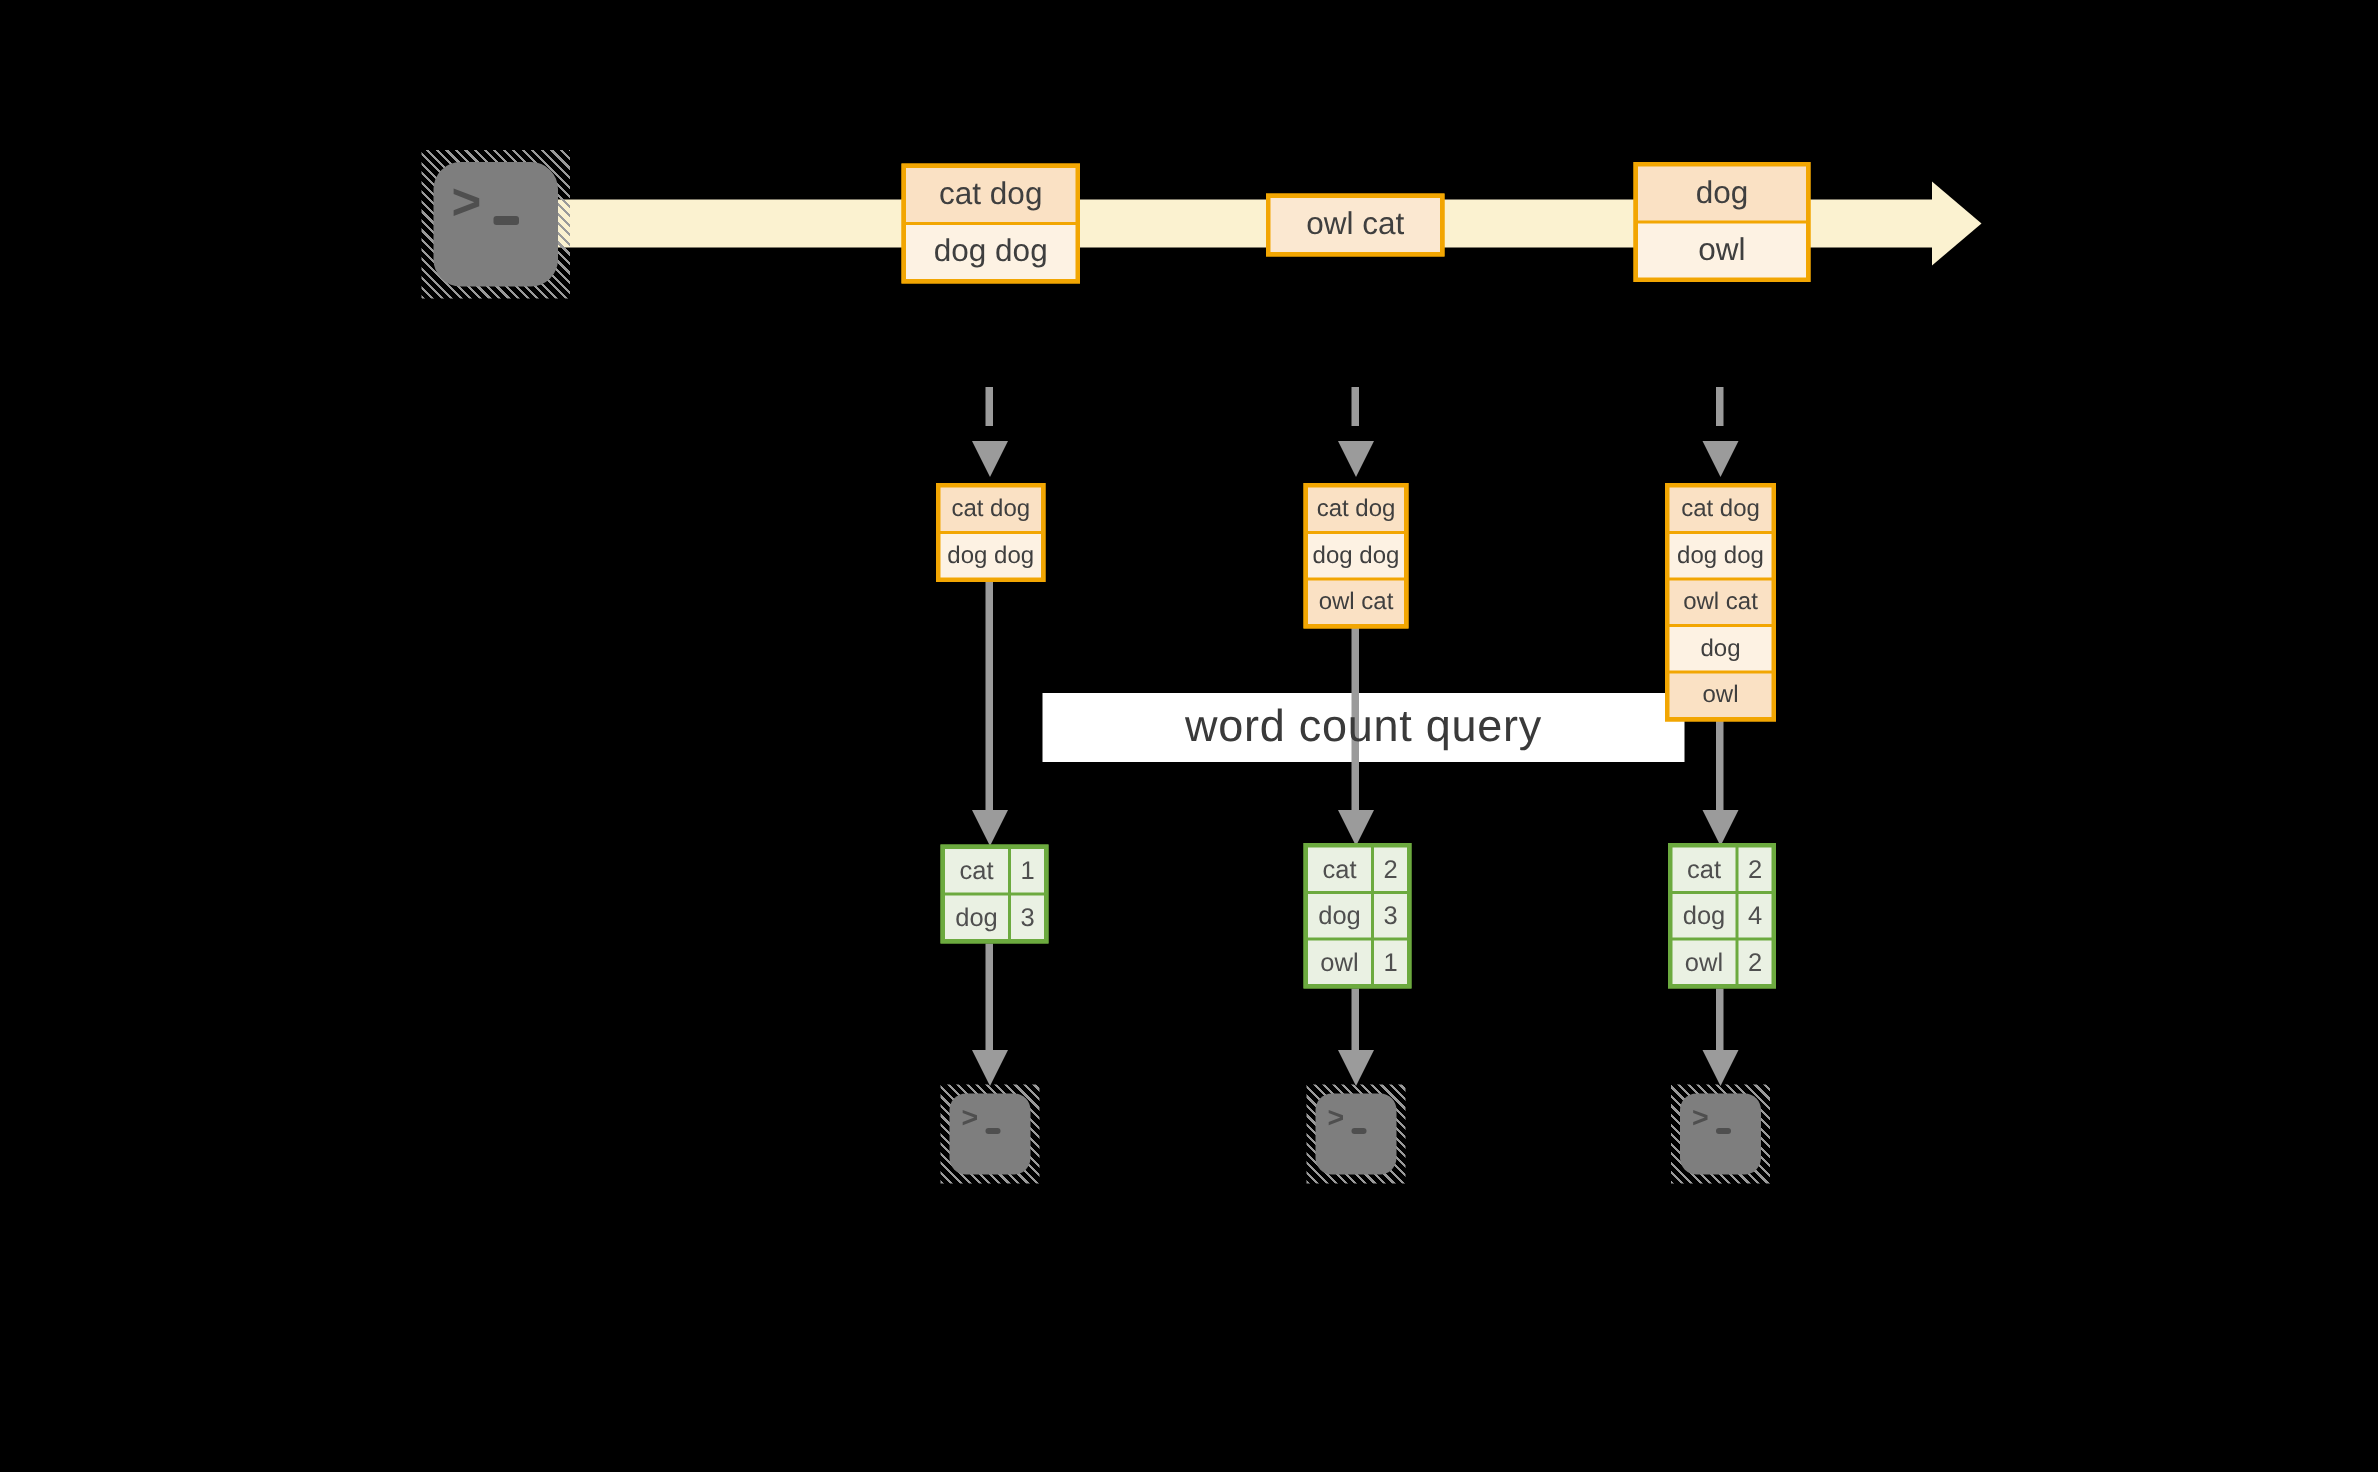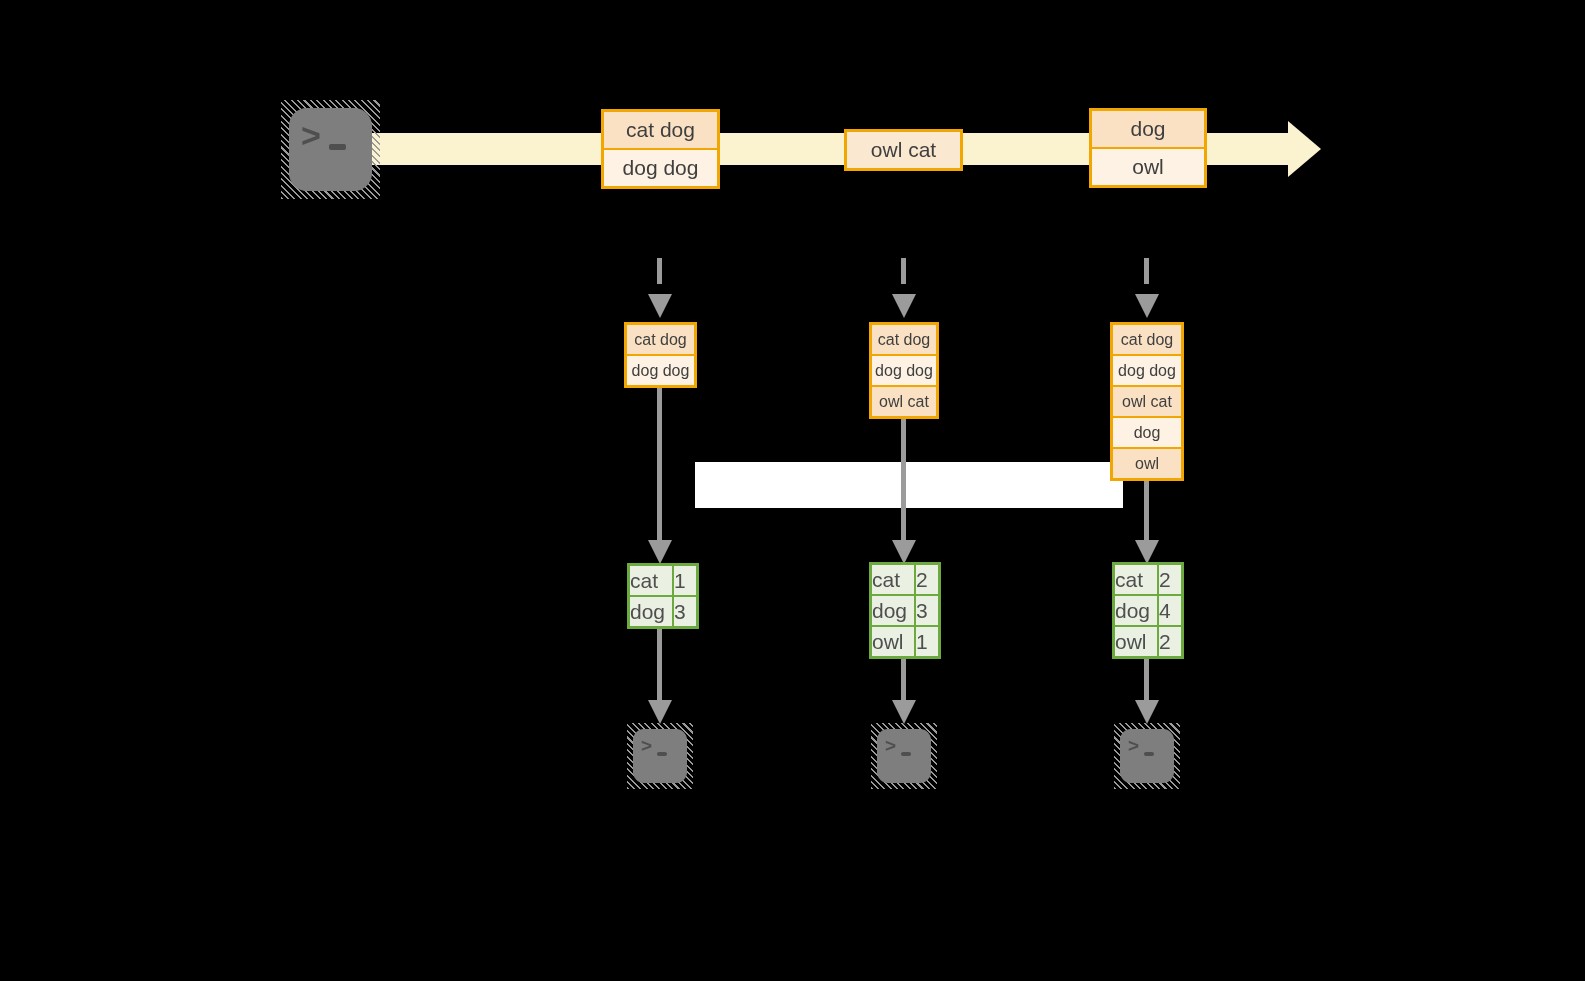--- a/index.html
+++ b/index.html
@@ -51,21 +51,21 @@
   
   .wclabel-bg{position:absolute;left:695px;top:462px;width:428px;height:46px;background:#FFFFFF;z-index:1;}
   .wclabel-text{position:absolute;left:695px;top:462px;width:428px;height:46px;z-index:3;
                 display:flex;align-items:center;justify-content:center;
                 font-size:30px;color:#3A3A3A;letter-spacing:0.5px;pointer-events:none;}
 
   
   .gtable{position:absolute;box-sizing:border-box;width:72px;z-index:3;
           border:3px solid var(--green-border);background:var(--green-border);
           display:grid;grid-template-columns:1fr 22px;gap:2px;grid-auto-rows:29px;}
-  .gcell{background:var(--green-fill);line-height:29px;font-size:21px;color:#4F4F4F;}
+  .gcell{background:var(--green-fill);text-align:center;line-height:29px;font-size:17px;color:#4F4F4F;}
 </style>
 </head>
 <body>
 
 <div class="canvas">
 
   <div class="term lg" style="left:281px;top:100px;width:99px;height:99px">
     <div class="term-inner">
       <span class="chev">&gt;</span>
       <span class="gdash"></span>
@@ -113,20 +113,21 @@
 
   <div class="wclabel-bg"></div>
 
   <div class="vline" style="left:657px;top:386px;height:156px"></div>
   <div class="tri" style="left:648px;top:540px"></div>
   <div class="vline" style="left:901px;top:417px;height:125px"></div>
   <div class="tri" style="left:892px;top:540px"></div>
   <div class="vline" style="left:1144px;top:479px;height:63px"></div>
   <div class="tri" style="left:1135px;top:540px"></div>
 
+  <div class="wclabel-text">word count query</div>
 
   <div class="gtable" style="left:627px;top:563px">
     <div class="gcell">cat</div>
     <div class="gcell">1</div>
     <div class="gcell">dog</div>
     <div class="gcell">3</div>
   </div>
   <div class="gtable" style="left:869px;top:562px">
     <div class="gcell">cat</div>
     <div class="gcell">2</div>

